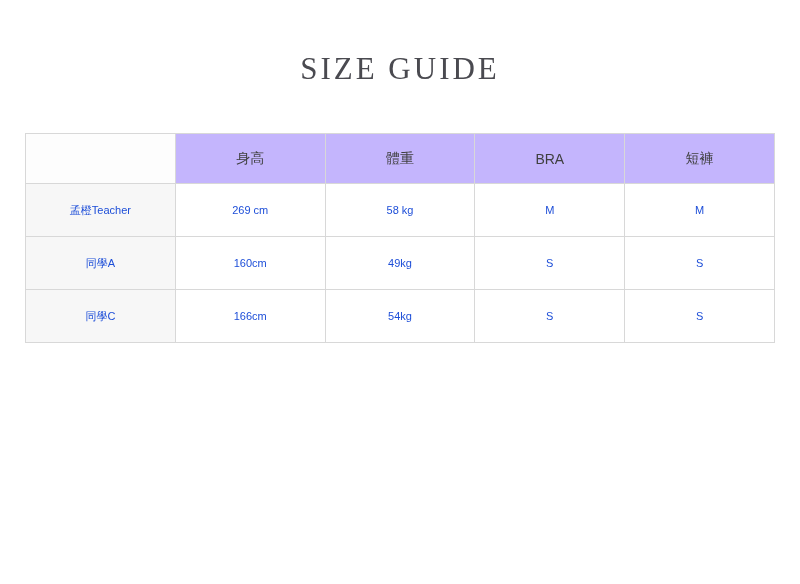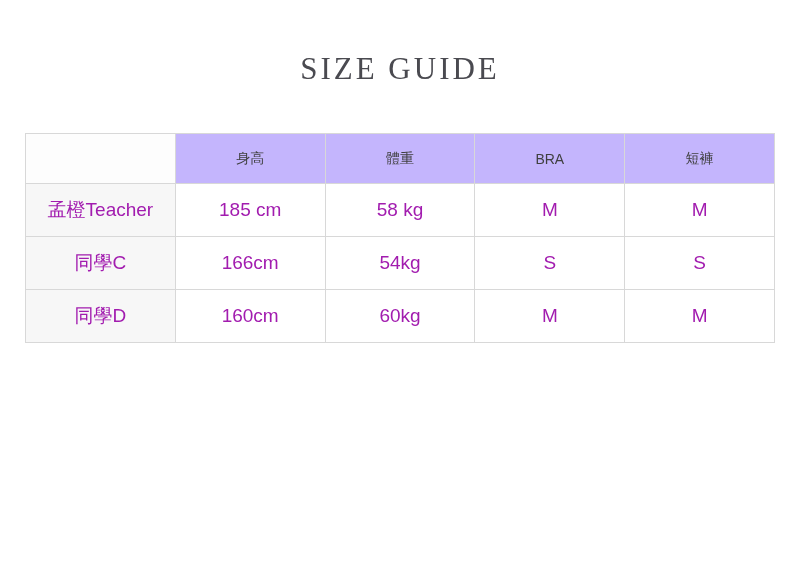--- a/index.html
+++ b/index.html
@@ -29,23 +29,23 @@
     width: 750px;
     margin: 47px auto 0 auto;
     border-collapse: collapse;
     table-layout: fixed;
   }
   table.size-table th,
   table.size-table td {
     border: 1px solid #d8d8d8;
     text-align: center;
     vertical-align: middle;
-    font-size: 19px;
+    font-size: 11px;
     font-weight: 400;
-    color: #a21caf;
+    color: #1d4ed8;
   }
   table.size-table thead th {
     height: 50px;
     background: #c4b5fd;
     font-size: 14px;
     color: #3f3f3f;
   }
   table.size-table thead th.corner-cell {
     background: #fdfdfd;
   }
@@ -70,35 +70,35 @@
         <th class="corner-cell"></th>
         <th>身高</th>
         <th>體重</th>
         <th>BRA</th>
         <th>短褲</th>
       </tr>
     </thead>
     <tbody>
       <tr>
         <td class="row-header">孟橙Teacher</td>
-        <td>185 cm</td>
+        <td>269 cm</td>
         <td>58 kg</td>
         <td>M</td>
         <td>M</td>
+      </tr>
+      <tr>
+        <td class="row-header">同學A</td>
+        <td>160cm</td>
+        <td>49kg</td>
+        <td>S</td>
+        <td>S</td>
       </tr>
       <tr>
         <td class="row-header">同學C</td>
         <td>166cm</td>
         <td>54kg</td>
         <td>S</td>
         <td>S</td>
       </tr>
-      <tr>
-        <td class="row-header">同學D</td>
-        <td>160cm</td>
-        <td>60kg</td>
-        <td>M</td>
-        <td>M</td>
-      </tr>
     </tbody>
   </table>
 
 </div>
 
 </body></html>

